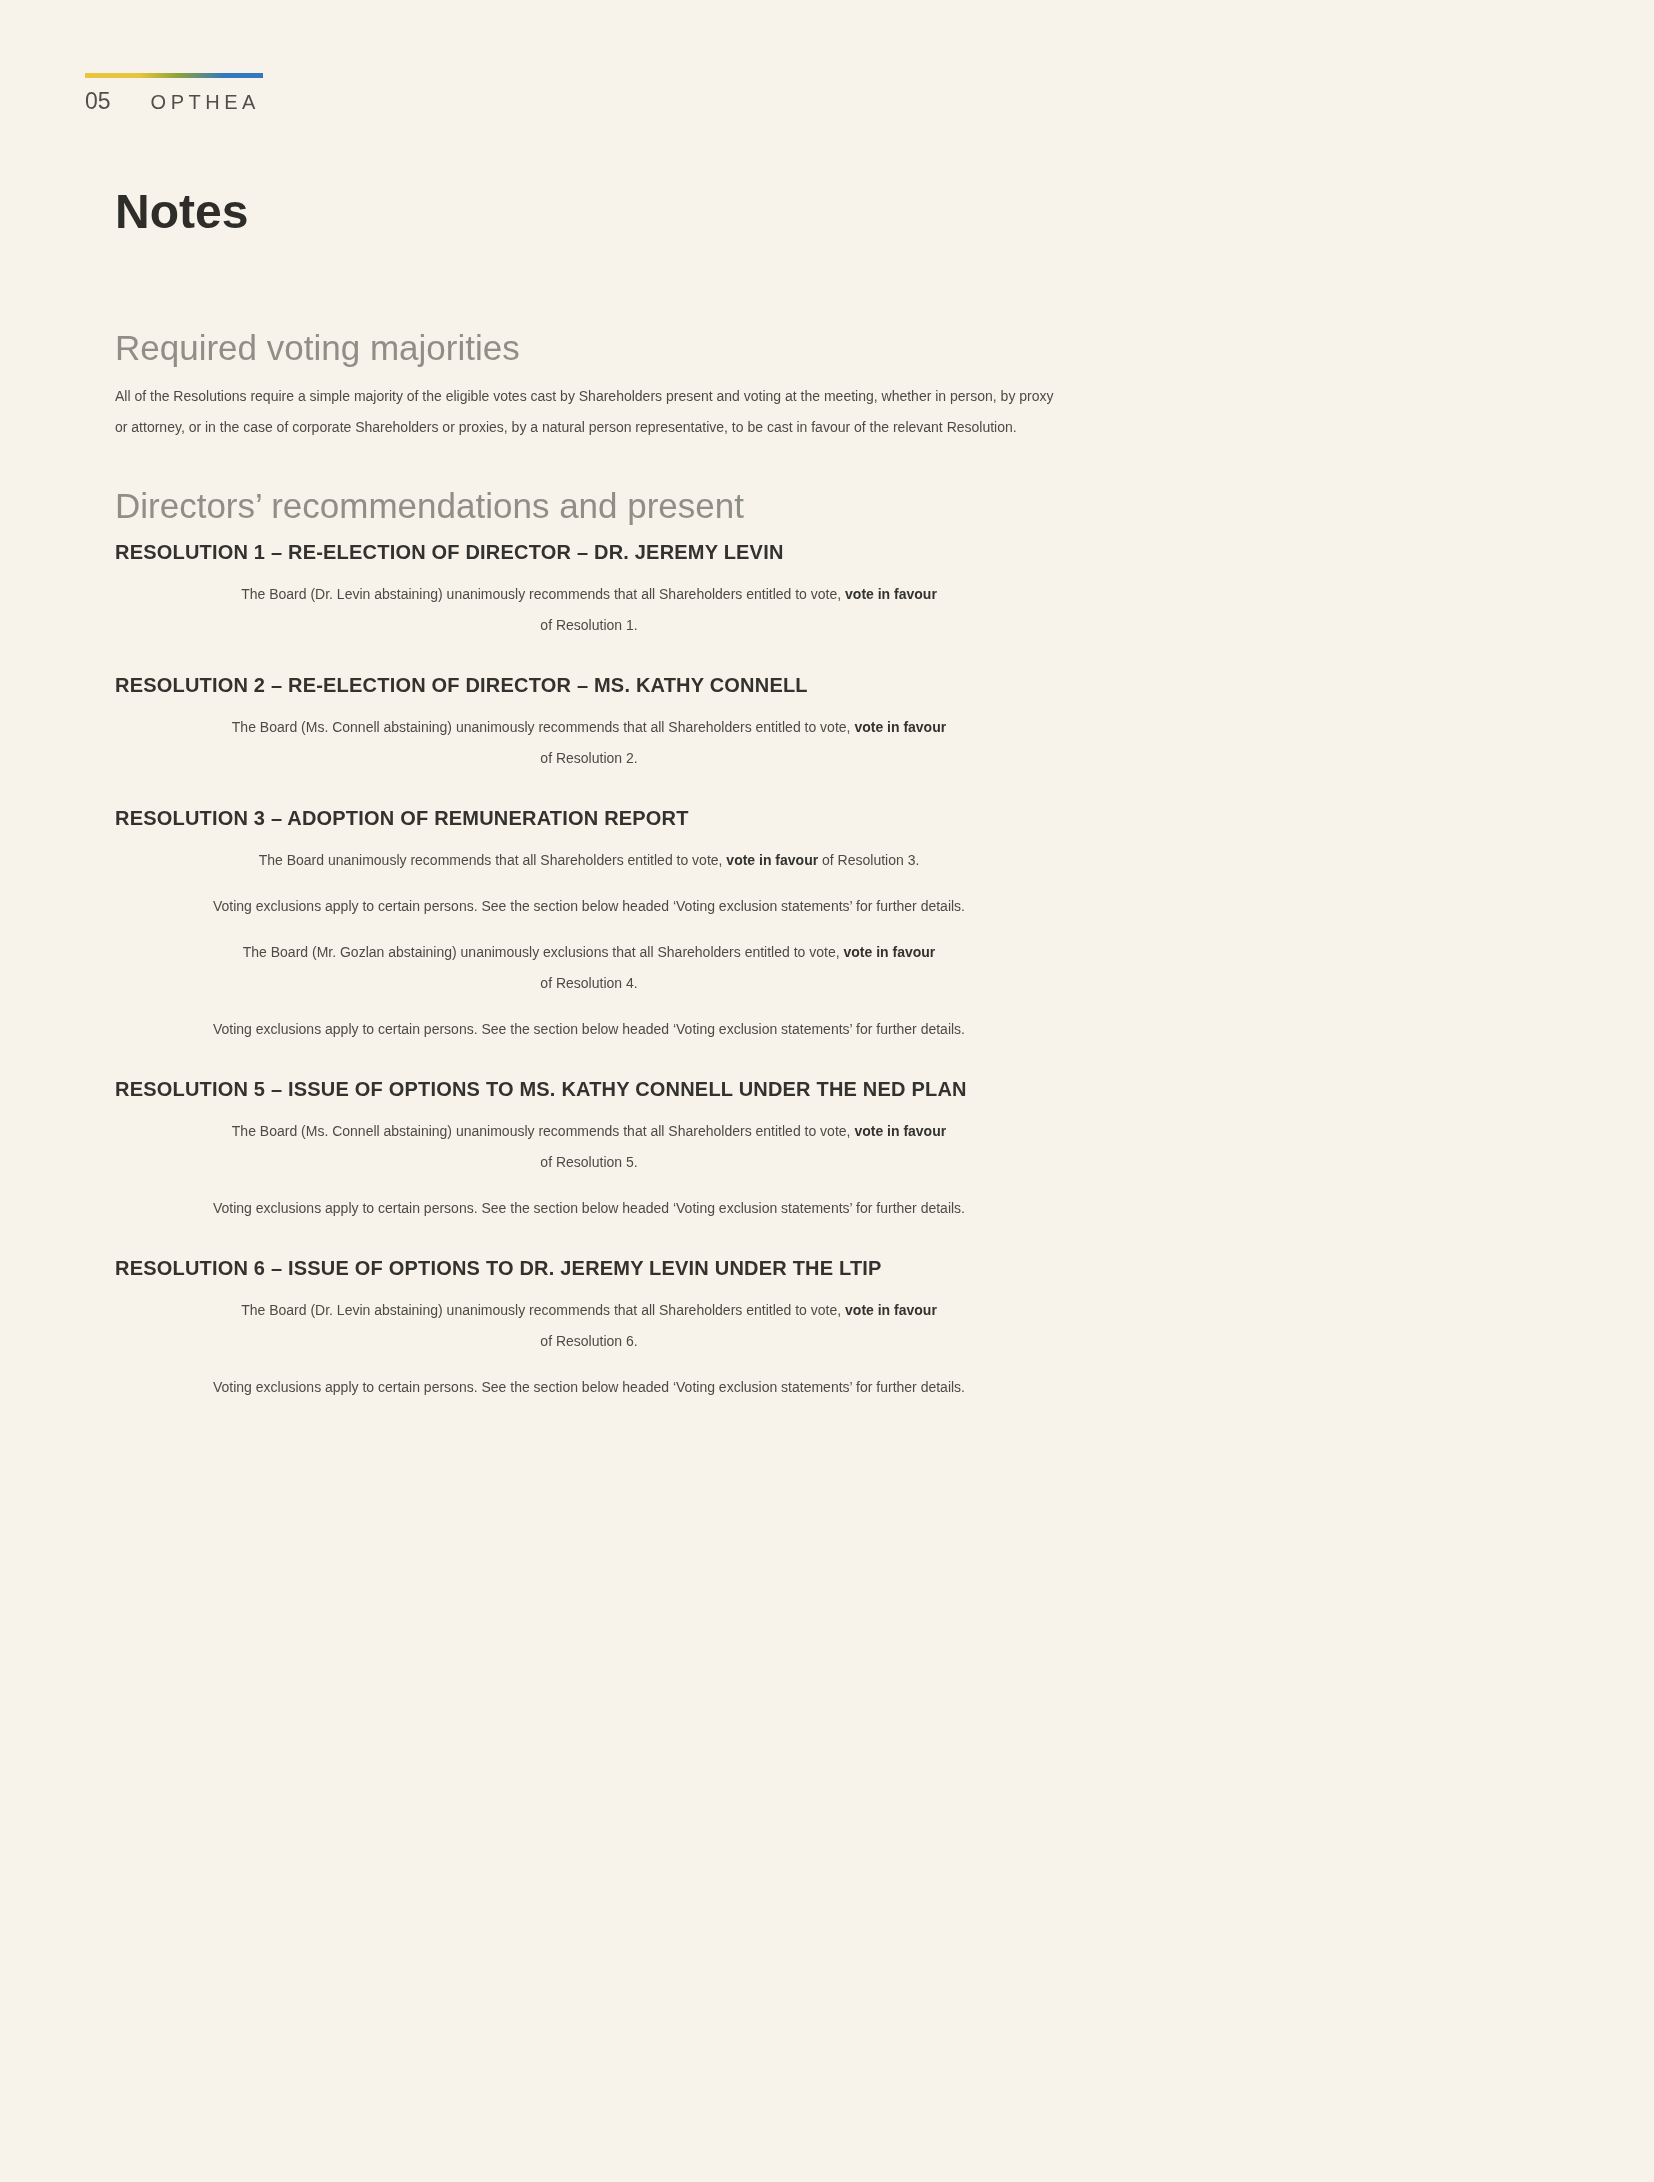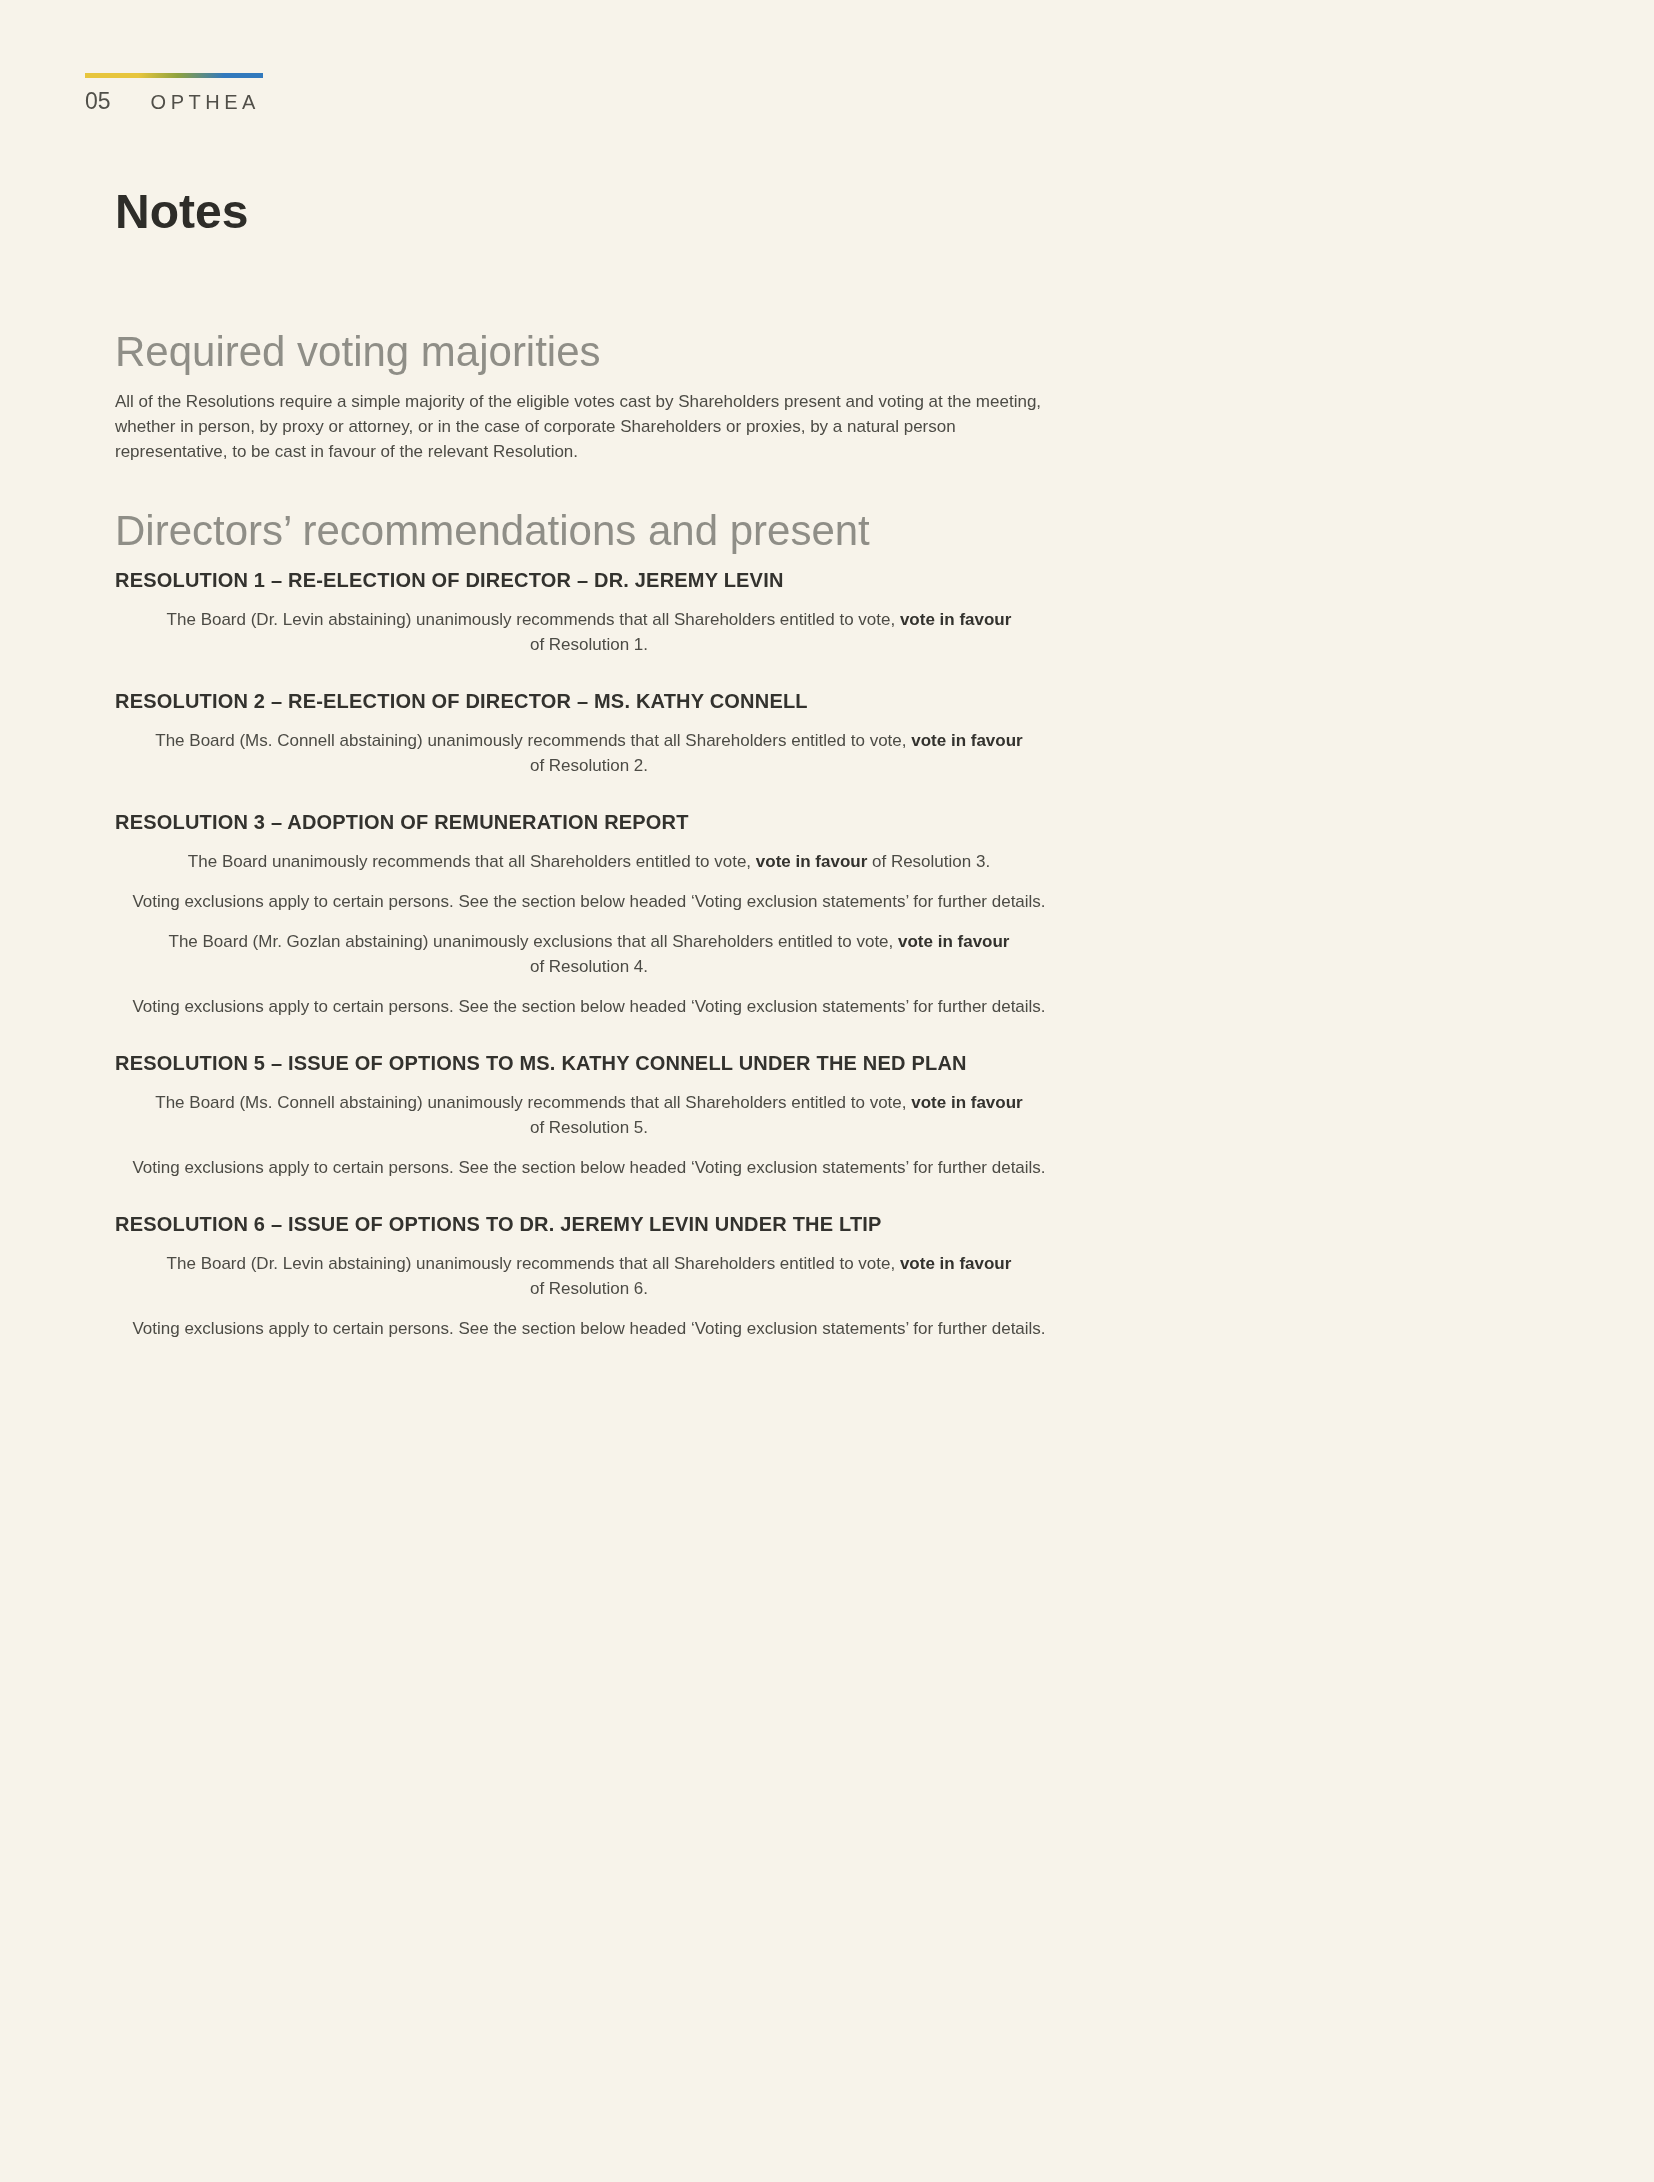--- a/index.html
+++ b/index.html
@@ -58,32 +58,32 @@
   }
   h1.page-title {
     margin: 186px 0 0 0;
     font-size: 48px;
     line-height: 1.1;
     font-weight: 700;
     color: #2e2d29;
   }
   h2.section-heading {
     margin: 90px 0 0 0;
-    font-size: 42px;
+    font-size: 35px;
     line-height: 1.1;
     font-weight: 400;
     color: var(--heading-gray, #8f8e87);
   }
   h2.section-heading.second {
     margin-top: 44px;
   }
   p.body-text {
     margin: 14px 0 0 0;
-    font-size: 17px;
-    line-height: 25px;
+    font-size: 14px;
+    line-height: 31px;
     color: var(--body-text, #4c4b45);
   }
   .resolution h3 {
     margin: 32px 0 0 0;
     font-size: 20px;
     line-height: 1.2;
     font-weight: 700;
     letter-spacing: 0.2px;
     color: var(--heading-dark, #33322e);
   }

